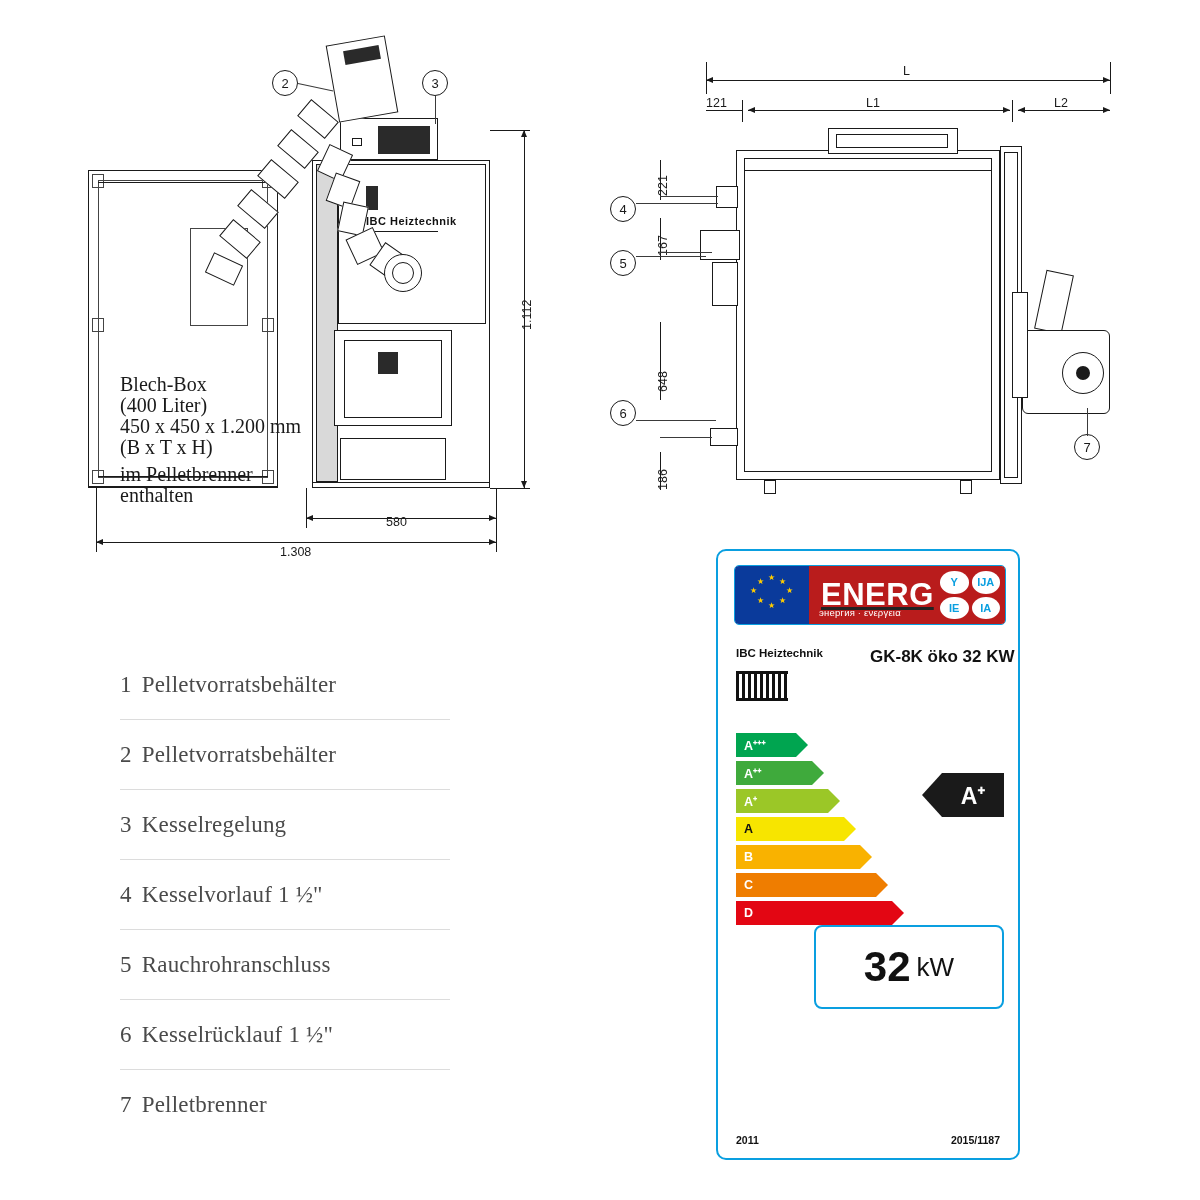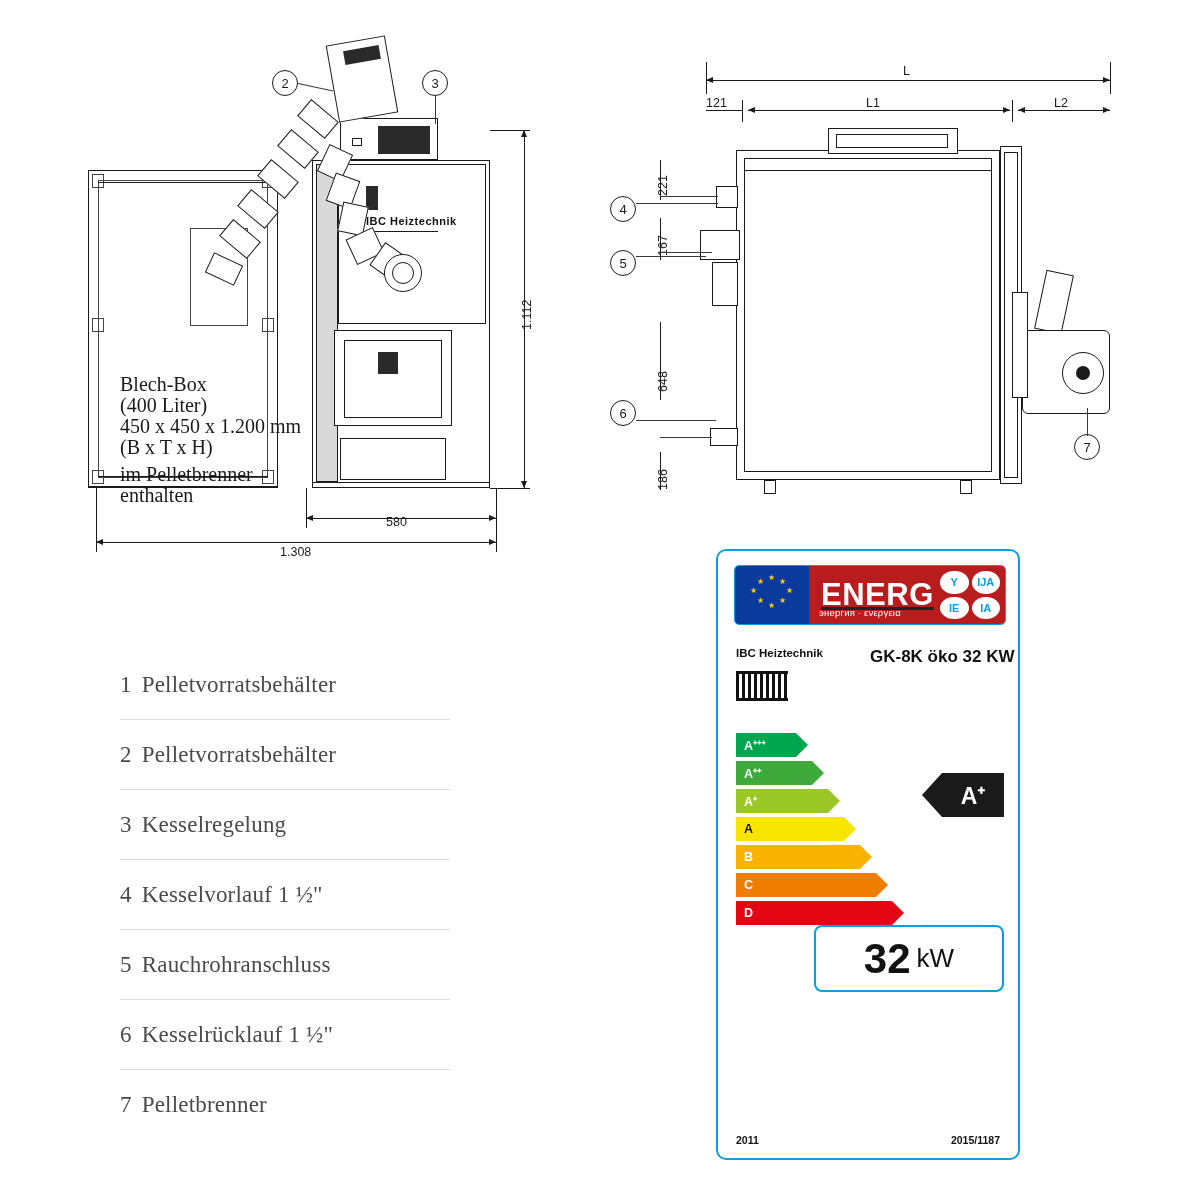--- a/index.html
+++ b/index.html
@@ -227,21 +227,21 @@
     position:absolute;
     left:-20px; top:0;
     width:0; height:0;
     border-top:22px solid transparent;
     border-bottom:22px solid transparent;
     border-right:20px solid #1a1a1a;
   }
   .kw-box {
     position:absolute;
     left:96px; top:374px;
-    width:190px; height:67px;
+    width:190px; height:84px;
     border:2.5px solid #0a9fe0;
     border-radius:8px;
     display:flex; align-items:center; justify-content:center;
   }
   .kw-num { font-size:42px; font-weight:bold; color:#111; }
   .kw-unit { font-size:26px; color:#111; margin-left:6px; }
   .el-year {
     position:absolute; left:18px; bottom:12px;
     font-size:10.5px; font-weight:bold; color:#111;
   }

